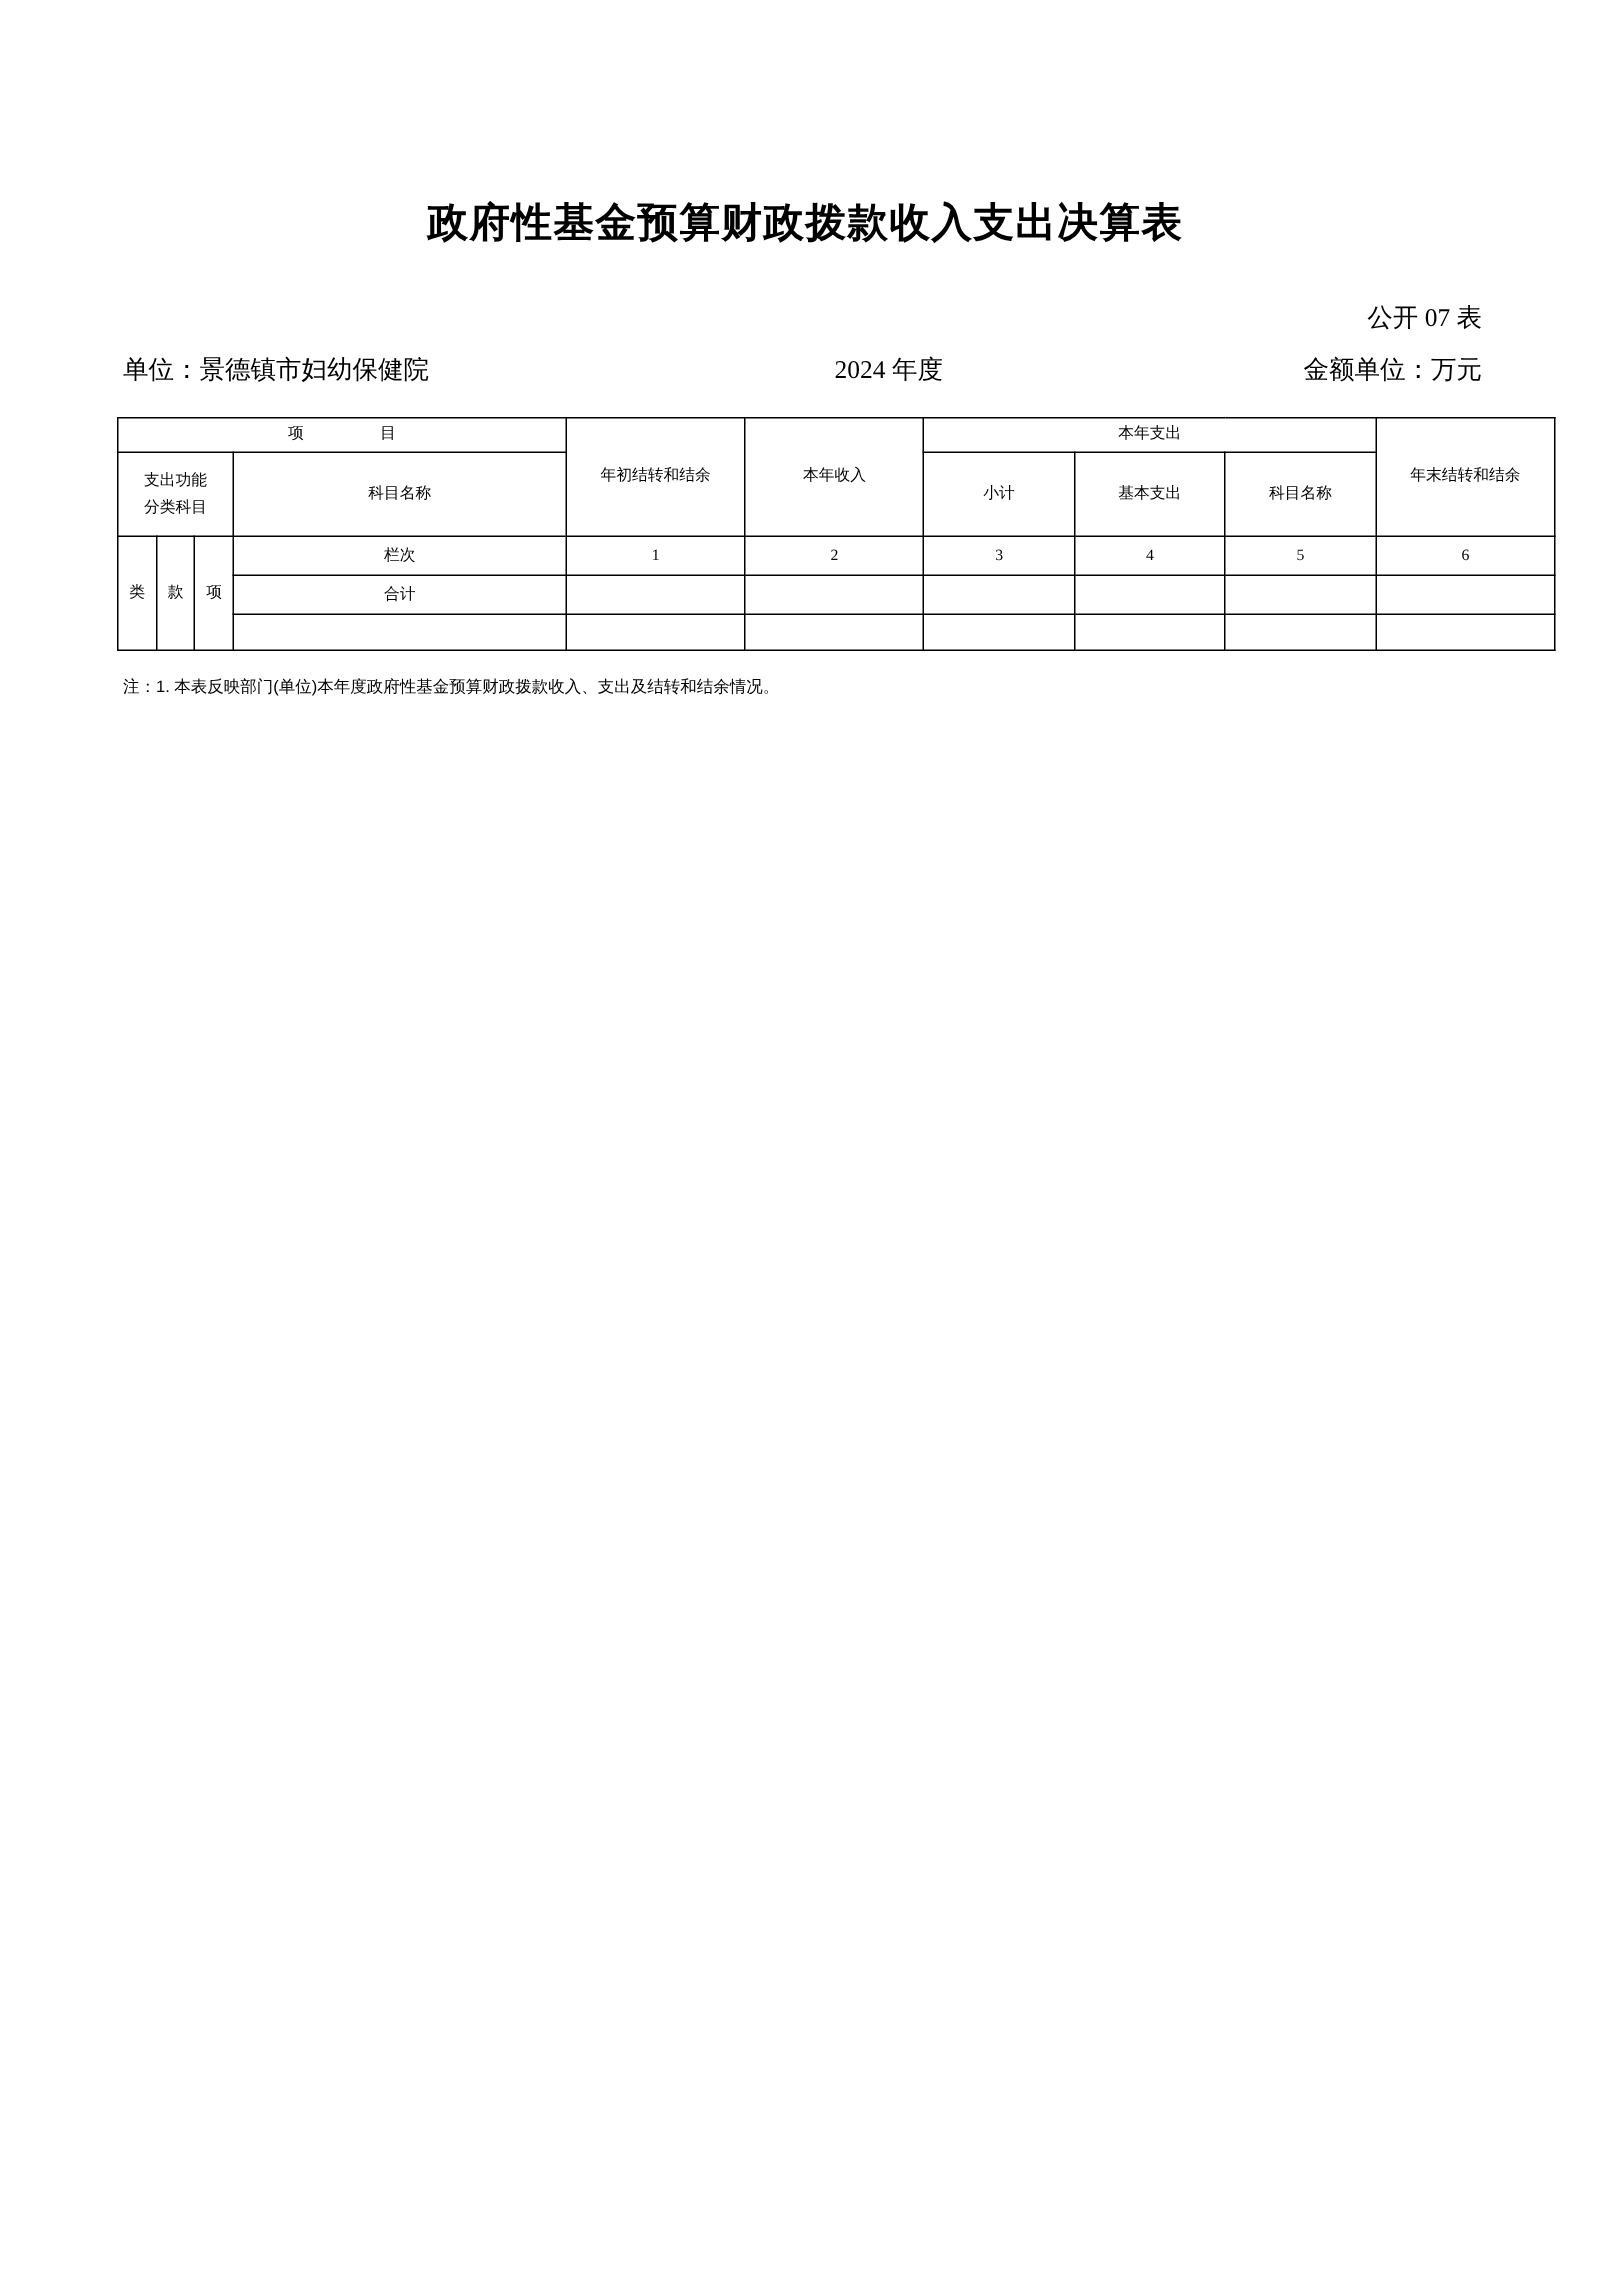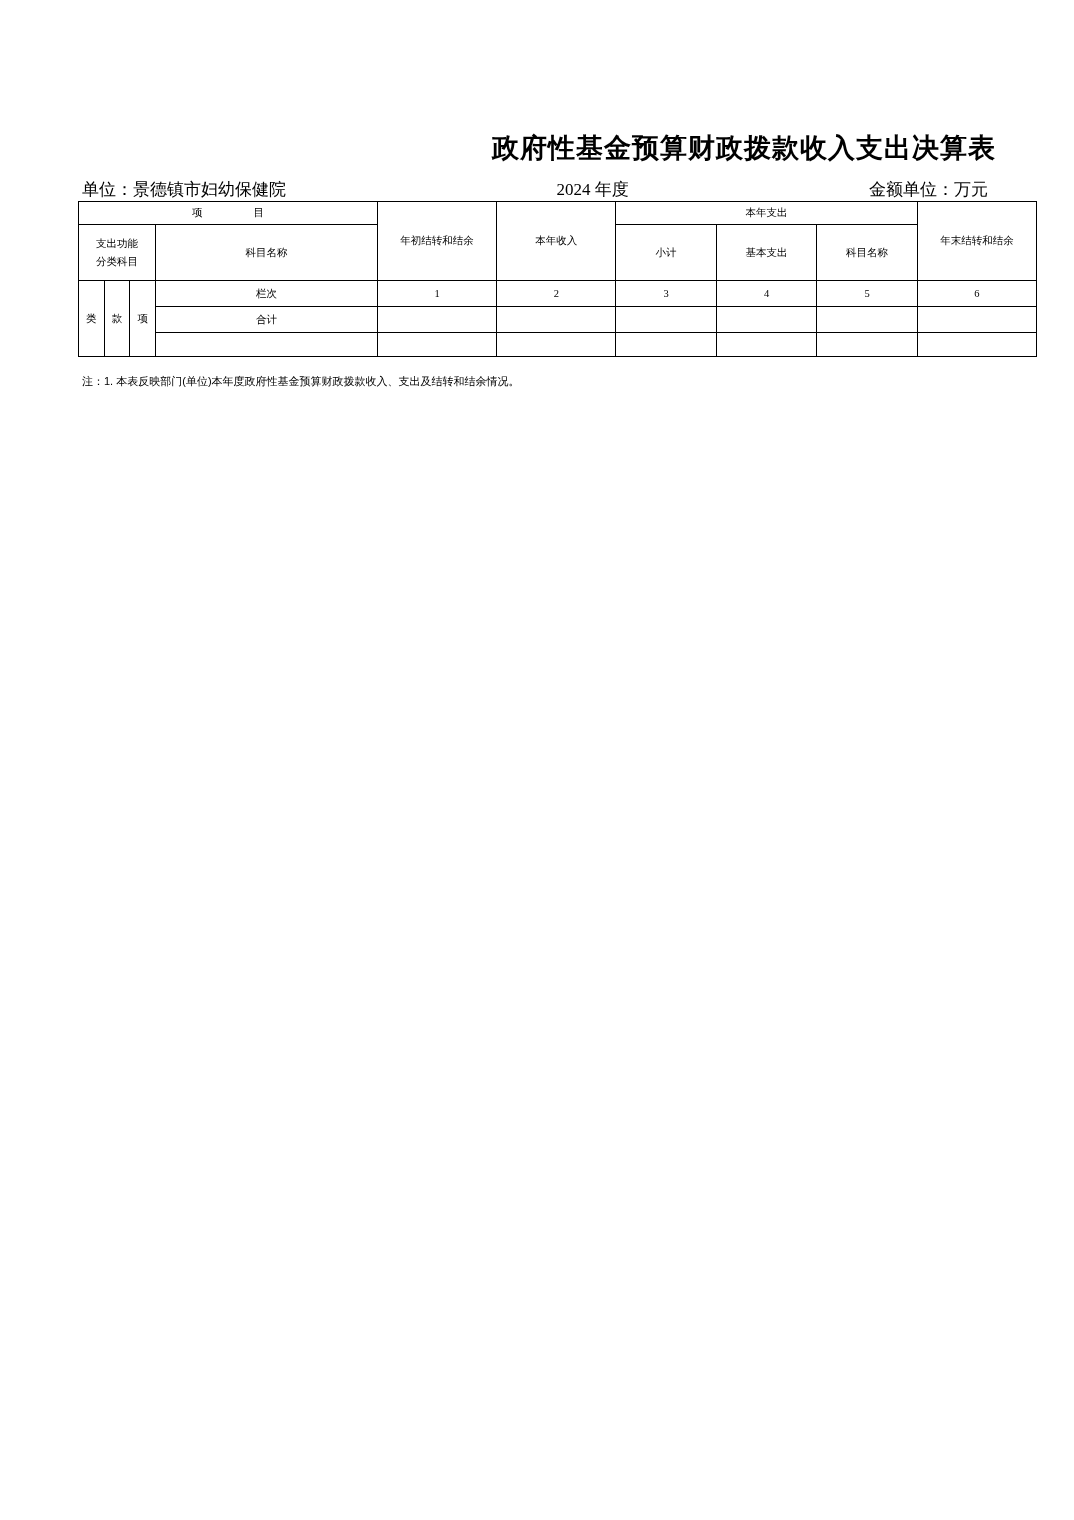--- a/index.html
+++ b/index.html
@@ -15,21 +15,21 @@
     position: relative;
   }
   .page {
     position: relative;
     width: 1074px;
     height: 1520px;
     box-sizing: border-box;
     padding: 0 78px;
   }
   .doc-title {
-    text-align: right;
+    text-align: center;
     font-family: Liberation Serif, serif;
     font-weight: bold;
     font-size: 27px;
     letter-spacing: 1px;
     margin-top: 130px;
     margin-bottom: 0;
   }
   .sheet-no {
     text-align: right;
     font-size: 17px;
@@ -44,21 +44,21 @@
     margin-top: 12px;
     padding: 0 8px 0 4px;
   }
   .meta-left { white-space: nowrap; }
   .meta-center { white-space: nowrap; margin-left: 30px; }
   .meta-right { white-space: nowrap; }
 
   table.main {
     border-collapse: collapse;
     width: 959px;
-    margin-top: 0;
+    margin-top: 20px;
     table-layout: fixed;
   }
   table.main td {
     border: 1px solid #000000;
     text-align: center;
     vertical-align: middle;
     font-size: 10.5px;
     font-family: "Liberation Serif", "DejaVu Serif", serif;
     padding: 0;
     line-height: 1.3;
@@ -87,20 +87,21 @@
   .notes p { margin: 0; }
   .note2 { text-indent: 22px; }
 </style>
 </head>
 <body>
 
 <div class="page">
 
   <div class="doc-title">政府性基金预算财政拨款收入支出决算表</div>
 
+  <div class="sheet-no">公开 07 表</div>
 
   <div class="meta-row">
     <span class="meta-left">单位：景德镇市妇幼保健院</span>
     <span class="meta-center">2024 年度</span>
     <span class="meta-right">金额单位：万元</span>
   </div>
 
   <table class="main">
     <colgroup>
       <col style="width:22px">

